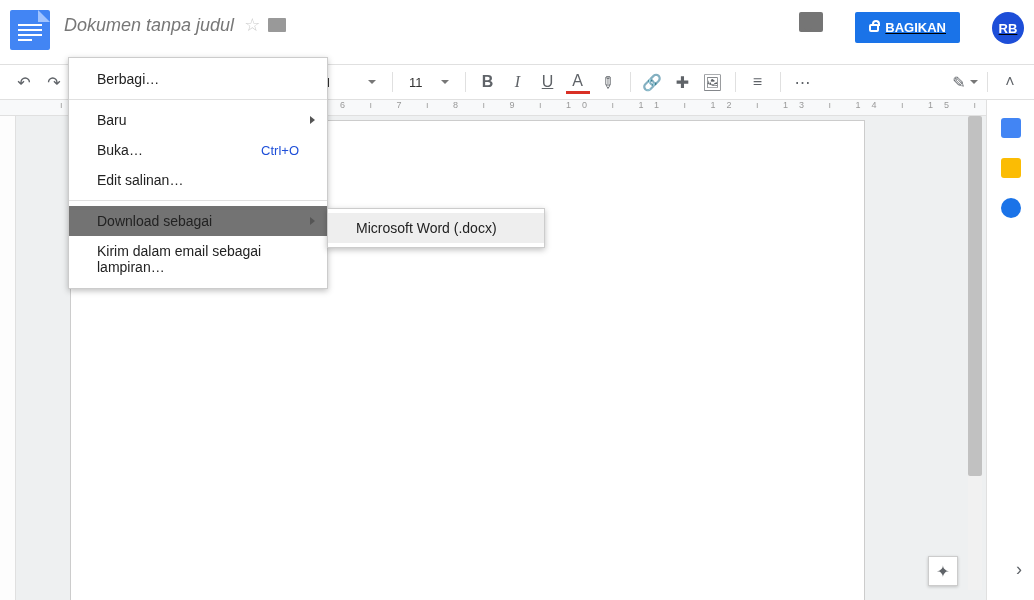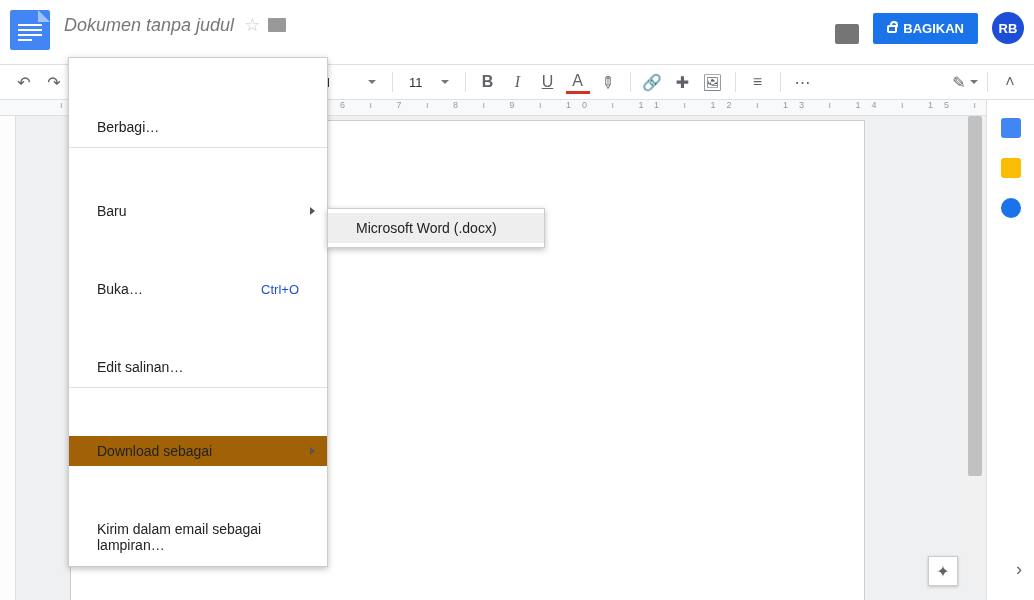--- a/index.html
+++ b/index.html
@@ -11,21 +11,21 @@
   .docs-logo .lines span { display:block; height:2px; background:#fff; margin-bottom:3px;}
   .title-area { flex:1;margin-top:7px; }
   .title-row { display:flex; align-items:center; height:24px; }
   .doc-title { font-size:18px; font-style:italic; color:#777; margin-right:10px;}
   .star { color:#ccc; font-size:18px; margin-right:8px;}
   .folder { width:18px; height:14px; background:#999; border-radius:1px; position:relative;}
   .menubar { display:flex; align-items:center; height:28px; font-size:14px; color:#333;}
   .menu-item { padding:4px 10px; cursor:pointer;}
   .menu-item.open { border:1px solid #ccc; border-bottom:1px solid #fff; background:#fff; position:relative; z-index:50;}
   .save-status { color:#777; text-decoration:underline; margin-left:12px; font-size:14px;}
-  .right-actions { display:flex; align-items:flex-end; gap:14px; margin-top:6px;}
+  .right-actions { display:flex; align-items:flex-start; gap:32px; margin-top:6px;text-decoration:underline;}
   .comment-icon { width:24px; height:20px; background:#757575; border-radius:2px; position:relative;}
   .comment-icon::after{content:"";position:absolute;bottom:-4px;left:5px;border:4px solid transparent;border-top-color:#757575;}
   .share-btn { background:#1a73e8; color:#fff; font-size:13px; font-weight:bold; padding:8px 14px; border-radius:2px; display:flex; align-items:center; gap:6px;}
   .lock{width:10px;height:8px;border:2px solid #fff;border-radius:2px;position:relative;}
   .lock::before{content:"";position:absolute;top:-6px;left:1px;width:4px;height:4px;border:2px solid #fff;border-bottom:none;border-radius:4px 4px 0 0;}
   .avatar { width:32px; height:32px; border-radius:50%; background:#1d4ed8; color:#fff; display:flex; align-items:center; justify-content:center; font-size:13px; font-weight:bold;}
   .toolbar { height:36px; border-top:1px solid #e0e0e0; border-bottom:1px solid #e0e0e0; display:flex; align-items:center; padding:0 12px; gap:6px; color:#616161; font-size:13px;}
   .tool { width:24px; height:24px; display:flex; align-items:center; justify-content:center; font-size:16px; color:#5f6368;}
   .sep { width:1px; height:20px; background:#e0e0e0; margin:0 4px;}
   .combo { display:flex; align-items:center; gap:4px; padding:2px 6px; font-size:13px; color:#333;}
@@ -39,22 +39,22 @@
   .thumb { width:100%; height:360px; background:#c1c1c1; border-radius:2px;}
   .sidepanel { width:48px; border-left:1px solid #e0e0e0; display:flex; flex-direction:column; align-items:center; padding-top:18px; gap:20px;}
   .side-ic { width:20px; height:20px; border-radius:3px;}
   .cal{background:#4285f4;}
   .keep{background:#fbbc04;}
   .tasks{background:#1a73e8;border-radius:50%;}
   .expand{position:absolute;right:12px;bottom:20px;color:#5f6368;font-size:18px;}
   .plusbox{position:absolute;right:76px;bottom:14px;width:30px;height:30px;background:#fff;border:1px solid #ccc;box-shadow:0 1px 3px rgba(0,0,0,.2);display:flex;align-items:center;justify-content:center;color:#5f6368;}
   
   .dropdown { position:absolute; left:68px; top:57px; width:260px; background:#fff; border:1px solid #ccc; box-shadow:0 2px 6px rgba(0,0,0,.25); z-index:40; padding:6px 0;}
-  .dd-item { padding:7px 28px; font-size:14px; color:#222; display:flex; justify-content:space-between; align-items:center; position:relative;margin-top:48px;}
-  .dd-item.hover { background:#a16207;}
+  .dd-item { padding:7px 28px; font-size:14px; color:#222; display:flex; justify-content:space-between; align-items:center; position:relative;}
+  .dd-item.hover { background:#737373;}
   .dd-item .shortcut { color:#1d4ed8; font-size:13px;}
   .dd-item .arrow { position:absolute; right:12px; width:0;height:0;border-top:4px solid transparent;border-bottom:4px solid transparent;border-left:5px solid #555;}
   .dd-sep{height:1px;background:#e0e0e0;margin:5px 0;}
   .submenu { position:absolute; left:327px; top:208px; width:218px; background:#fff; border:1px solid #ccc; box-shadow:0 2px 6px rgba(0,0,0,.25); z-index:45; padding:4px 0;}
   .sub-item { padding:7px 28px; font-size:14px; color:#222;}
   .sub-item.hover{background:#eee;}
   .pencil{transform:rotate(45deg);display:inline-block;}
 </style>
 </head>
 <body>

